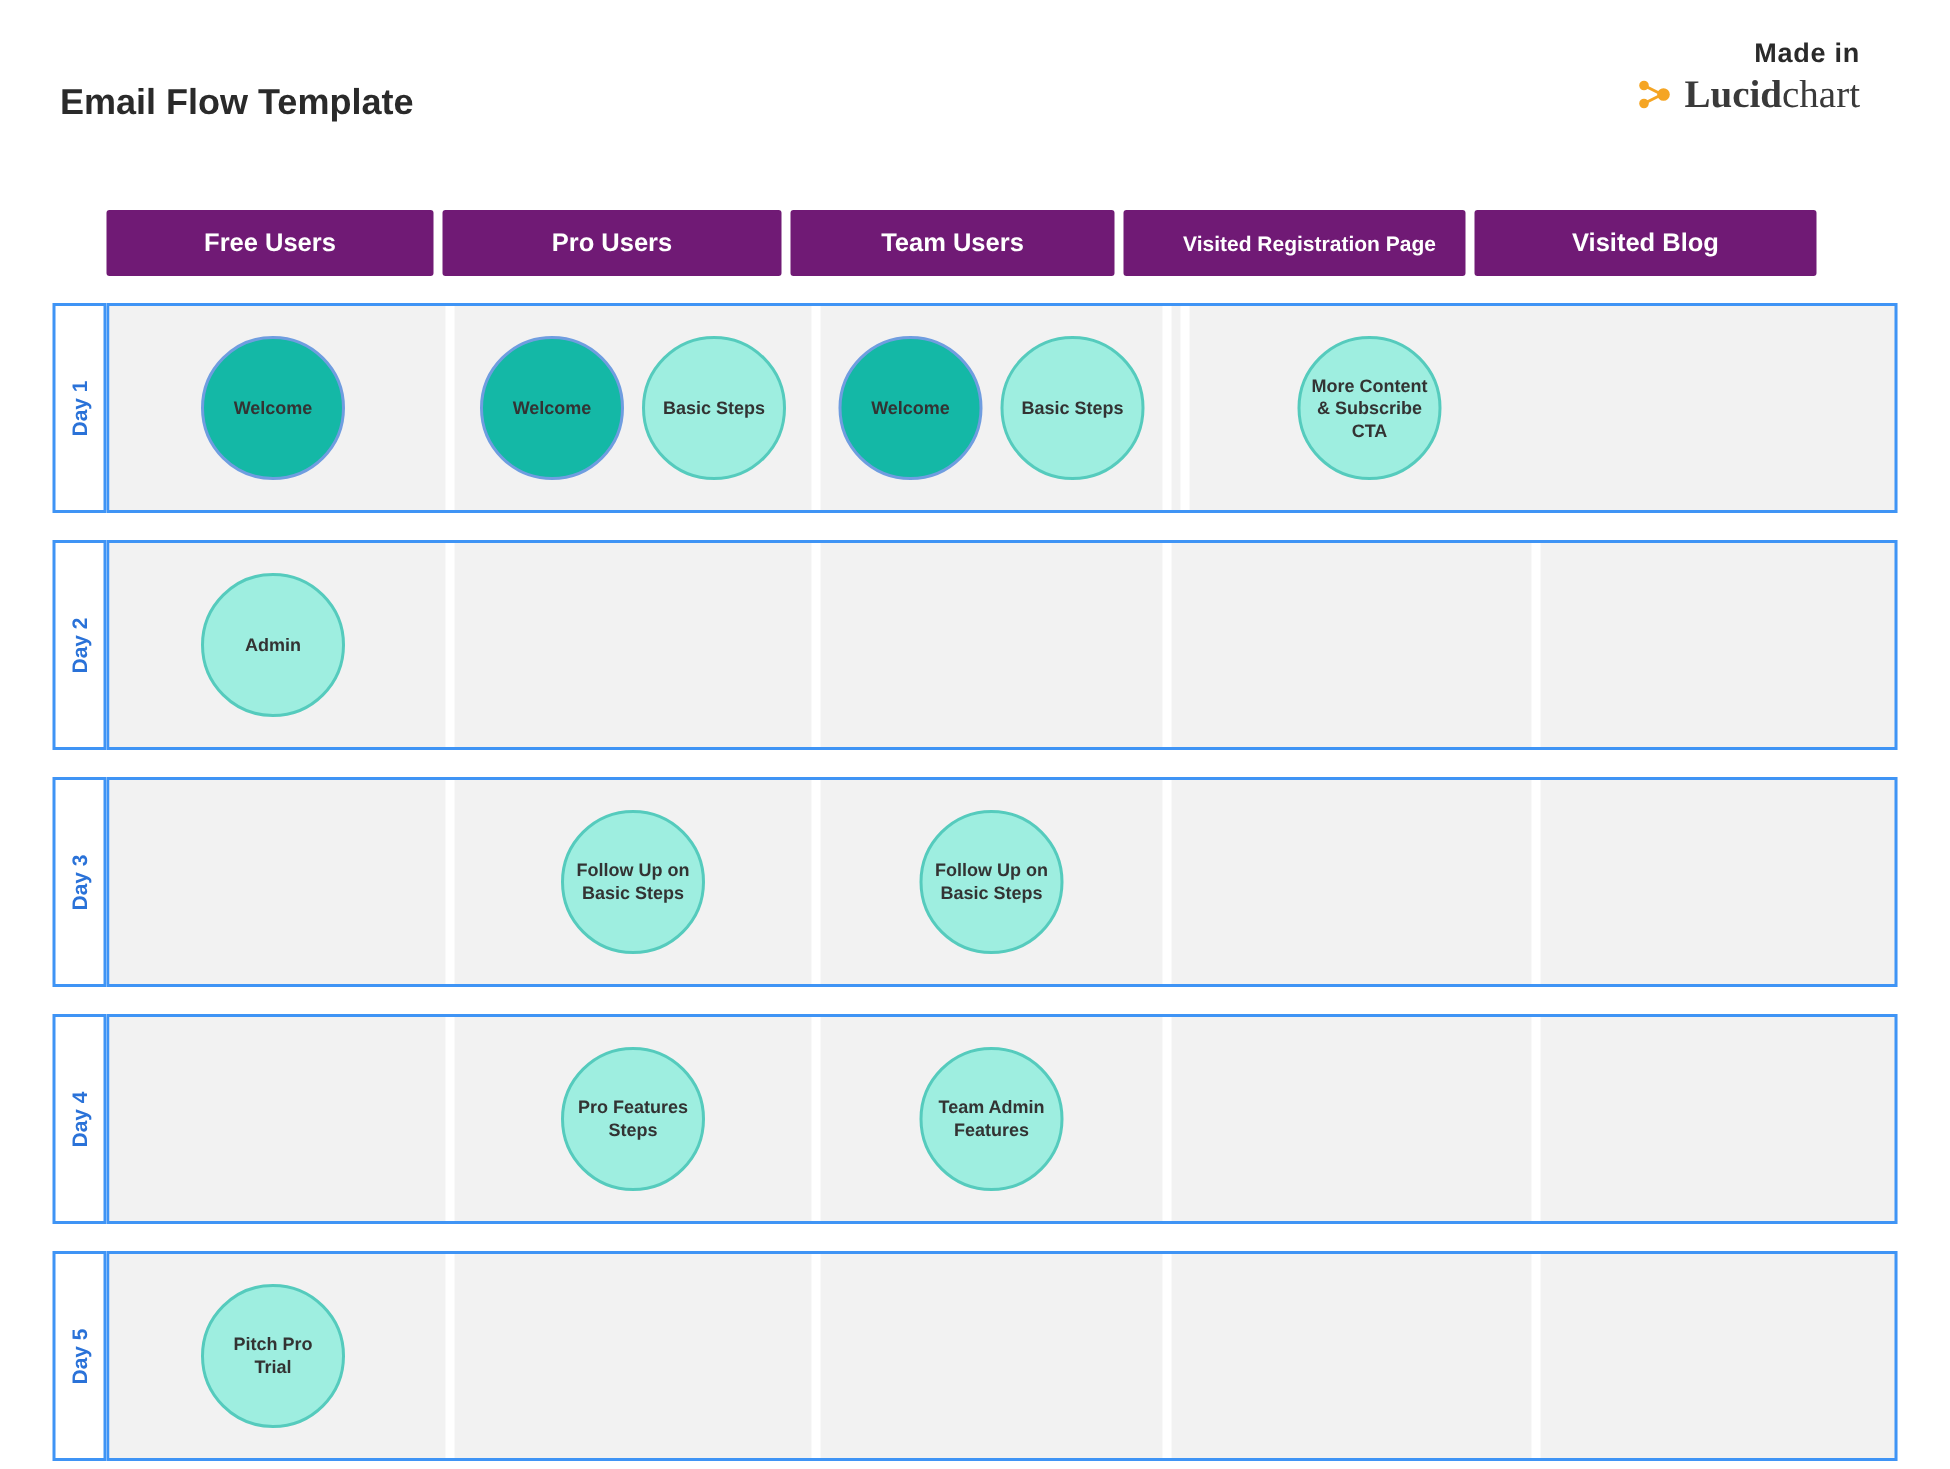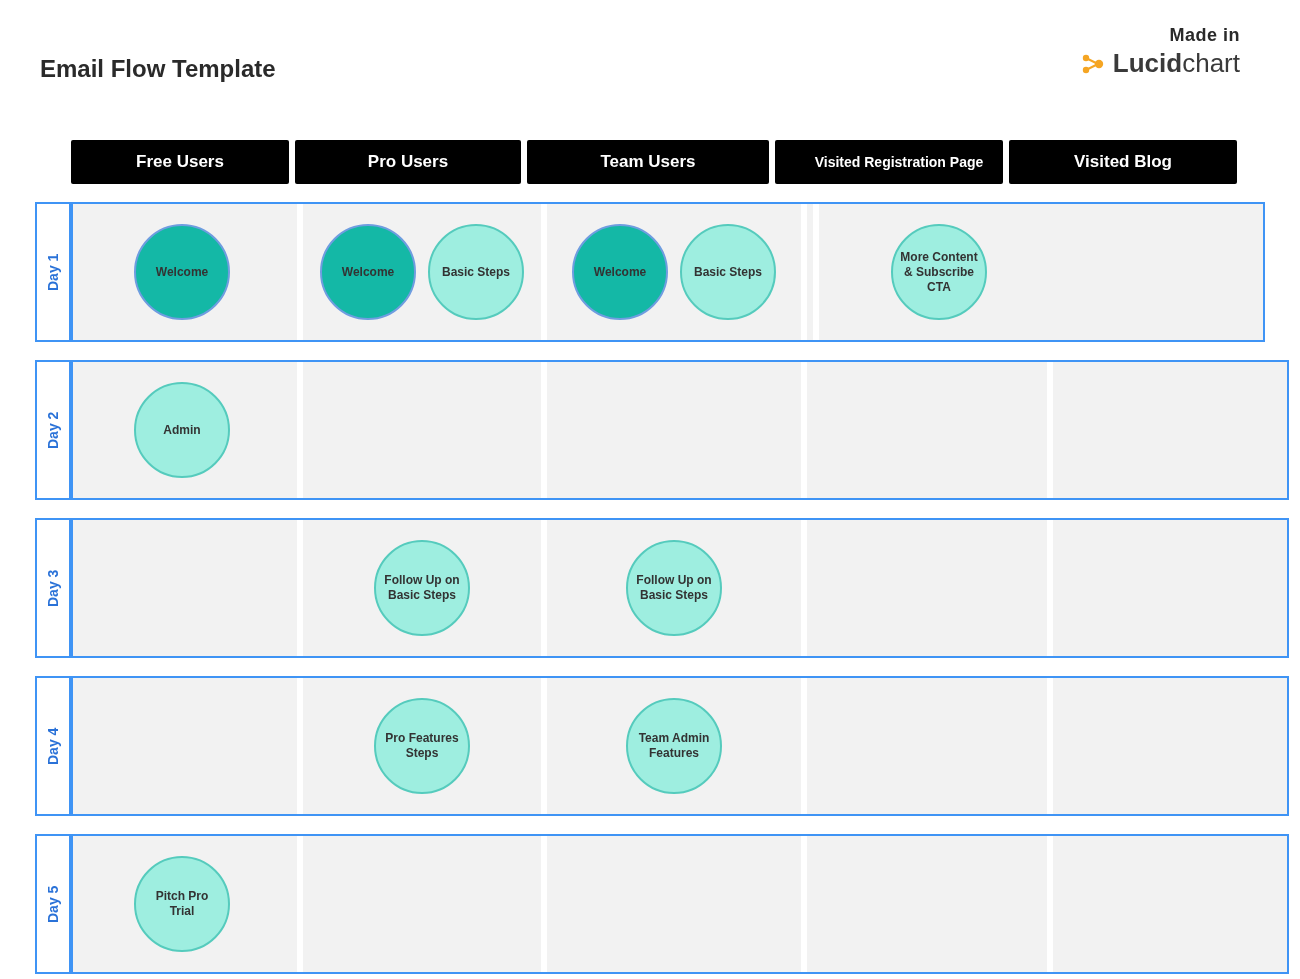--- a/index.html
+++ b/index.html
@@ -12,31 +12,31 @@
   }
 
   .made-in {
     position: absolute; right: 60px; top: 25px;
     text-align: right; color: #2a2a2a;
   }
   .made-in .mi { font-size: 18px; font-weight: 600; letter-spacing: .5px; }
   .made-in .logo {
     display: flex; align-items: center; justify-content: flex-end; gap: 8px; margin-top: 2px;
   }
-  .made-in .logo-text { font-size: 26px; font-weight: 400; color: #3a3a3a; }
+  .made-in .logo-text { font-size: 26px; font-weight: 400; color: #3a3a3a; font-family: Liberation Serif, serif; }
   .made-in .logo-text b { font-weight: 700; }
 
   .grid {
     position: absolute; left: 35px; top: 140px; right: 35px;
   }
 
   
   .col-headers { display: flex; margin-left: 36px; gap: 6px; }
   .col-header {
-    height: 44px; background: #000000; color: #fff; font-weight: 700; font-size: 17px;
+    height: 44px; background: #701a75; color: #fff; font-weight: 700; font-size: 17px;
     display: flex; align-items: center; justify-content: center;
     border-radius: 2px;
   }
   .col-header.small { font-size: 14px; }
 
   
   .row { display: flex; margin-top: 18px; }
   .row-label {
     width: 36px; border: 2px solid #3f94f5; background: #fff;
     display: flex; align-items: center; justify-content: center;
@@ -50,21 +50,21 @@
   .cell {
     display: flex; align-items: center; justify-content: center; gap: 12px;
     background: #f2f2f2;
   }
   
   .sep { width: 6px; background: #fff; }
 
   
   .w1 { width: 218px; }
   .w2 { width: 226px; }
-  .w3 { width: 242px; }
+  .w3 { width: 216px; }
   .w4 { width: 228px; padding-left: 20px; }
   .w5 { width: 228px; }
 
   .bubble {
     border-radius: 50%; display: flex; align-items: center; justify-content: center;
     text-align: center; font-size: 12px; font-weight: 700; color: #333;
     padding: 6px; line-height: 1.25;
   }
   .bubble.lg { width: 96px; height: 96px; }
   .bubble.welcome { background: #14b8a6; border: 2px solid #6f9de0; }

